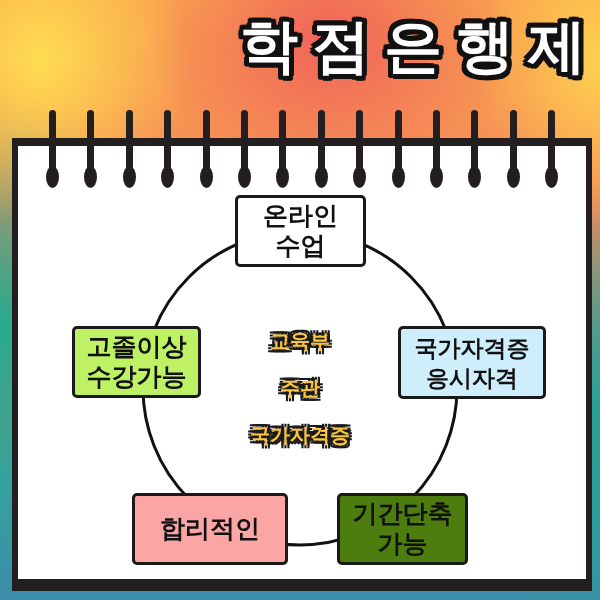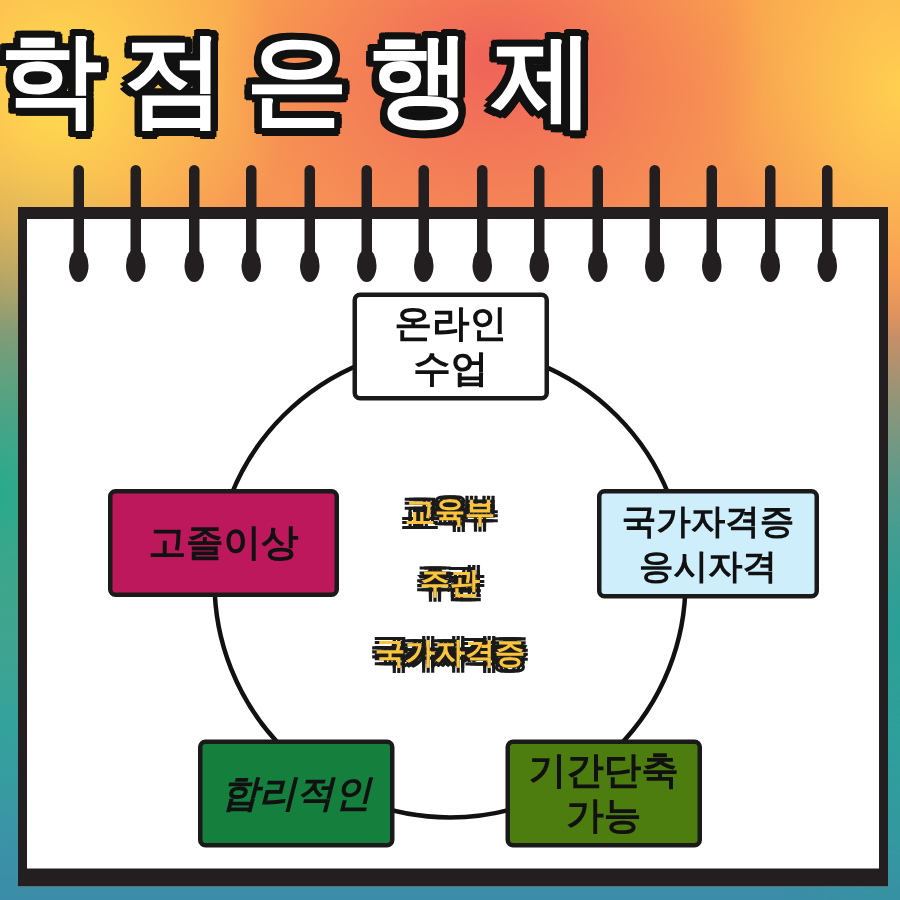--- a/index.html
+++ b/index.html
@@ -7,22 +7,22 @@
     font-family: "DejaVu Sans", sans-serif; }
   .bg { position:absolute; inset:0;
     background:
       radial-gradient(ellipse 260px 200px at 330px 40px, rgba(238,88,92,0.85), rgba(238,88,92,0) 70%),
       radial-gradient(ellipse 200px 220px at 40px 60px, rgba(255,222,80,1), rgba(255,222,80,0) 75%),
       radial-gradient(ellipse 160px 220px at 600px 60px, rgba(255,208,80,1), rgba(255,208,80,0) 75%),
       radial-gradient(ellipse 200px 300px at 0px 330px, rgba(40,170,140,1), rgba(40,170,140,0) 80%),
       radial-gradient(ellipse 140px 300px at 600px 420px, rgba(40,160,150,1), rgba(40,160,150,0) 80%),
       linear-gradient(180deg, #f9a24e 0%, #f58a58 35%, #3a9ea5 80%, #3b8ca8 100%);
   }
-  .title { position:absolute; left:0; right:0; top:8px; text-align:left;
-    font-size:68px; font-weight:bold; letter-spacing:14px; color:#fff;
+  .title { position:absolute; left:13px; right:0; top:8px; text-align:right;
+    font-size:58px; font-weight:bold; letter-spacing:14px; color:#fff;
     -webkit-text-stroke: 0; 
     text-shadow:
       -4px -4px 0 #111, 4px -4px 0 #111, -4px 4px 0 #111, 4px 4px 0 #111,
       0 -5px 0 #111, 0 5px 0 #111, -5px 0 0 #111, 5px 0 0 #111,
       -3px -5px 0 #111, 3px 5px 0 #111, 5px -3px 0 #111, -5px 3px 0 #111;
   }
   .pad { position:absolute; left:12px; top:138px; width:568px; height:433px;
     background:#fff; border:6px solid #231f20; border-bottom-width:12px; border-top-width:8px; }
   .ring { position:absolute; top:110px; width:7px; height:66px; background:#231f20; border-radius:4px; }
   .ring::after { content:""; position:absolute; left:-3px; bottom:-12px; width:13px; height:22px;
@@ -82,19 +82,20 @@
 <div class="box" style="left:398px; top:326px; width:148px; height:73px; background:#cfeefc; font-size:23px;">
   <div>국가자격증</div>
   <div>응시자격</div>
 </div>
 
 <div class="box" style="left:337px; top:493px; width:131px; height:72px; background:#4d7c0f;">
   <div>기간단축</div>
   <div>가능</div>
 </div>
 
-<div class="box" style="left:132px; top:493px; width:131px; height:72px; background:#15803d;font-style:italic;">
+<div class="box" style="left:132px; top:493px; width:156px; height:72px; background:#fca5a5;">
   <div>합리적인</div>
 </div>
 
-<div class="box" style="left:72px; top:326px; width:154px; height:72px; background:#be185d;">
+<div class="box" style="left:72px; top:326px; width:129px; height:72px; background:#bef264;">
   <div>고졸이상</div>
+  <div>수강가능</div>
 </div>
 
 </body></html>

